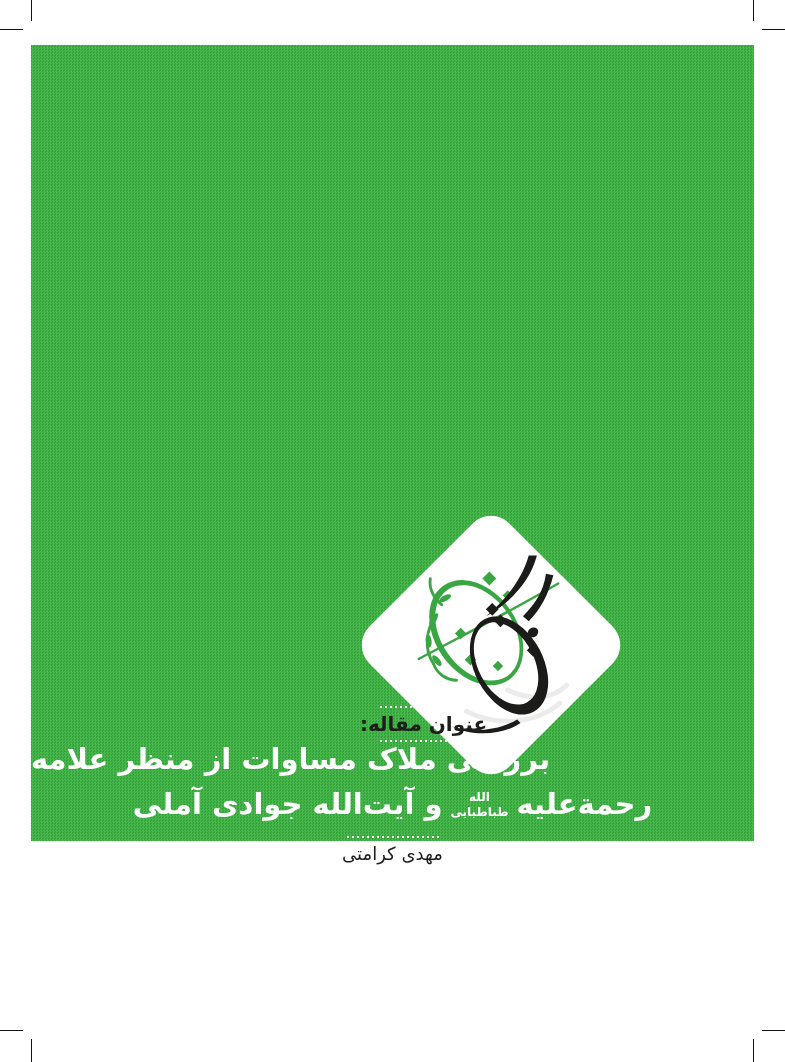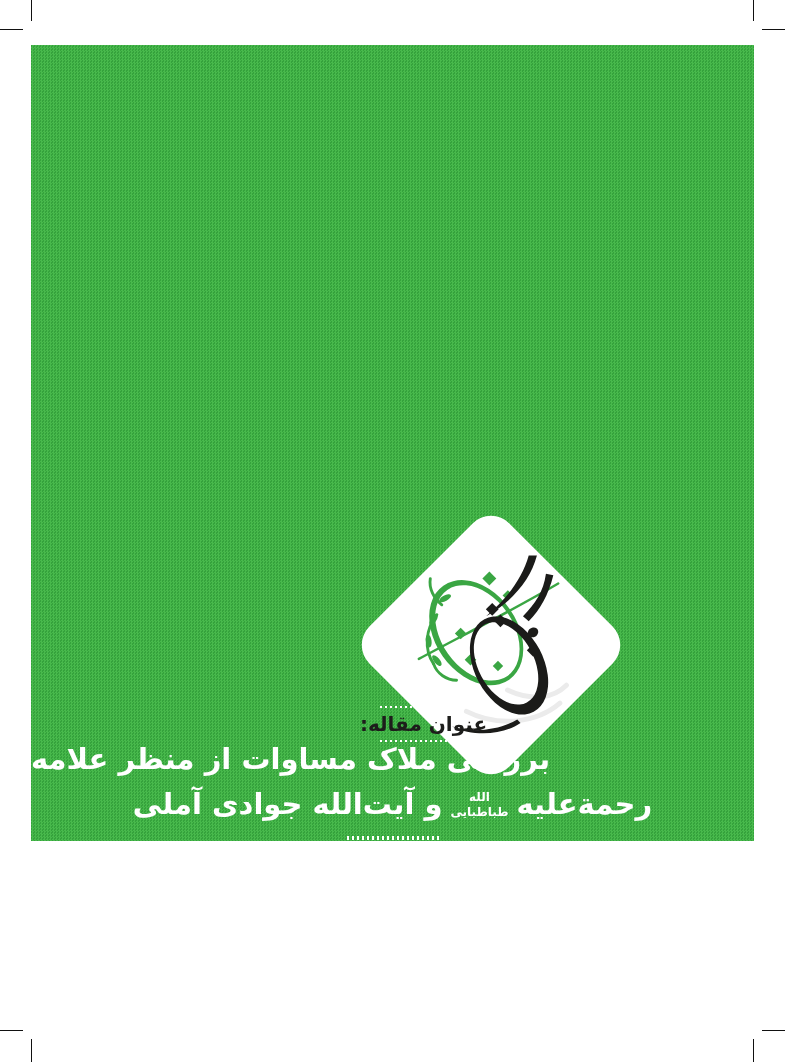--- a/index.html
+++ b/index.html
@@ -193,16 +193,17 @@
       <span class="honorific">
         <span>الله</span>
         <span>طباطبایی</span>
       </span>
       <span>و آیت‌الله جوادی آملی</span>
     </div>
   </div>
 
   <div class="textcol" style="top:836px;">
     <div class="dotline w92"></div>
+    <div class="author-name">مهدی کرامتی</div>
     <div class="dotline w92"></div>
   </div>
 
 </div>
 
 </body></html>

